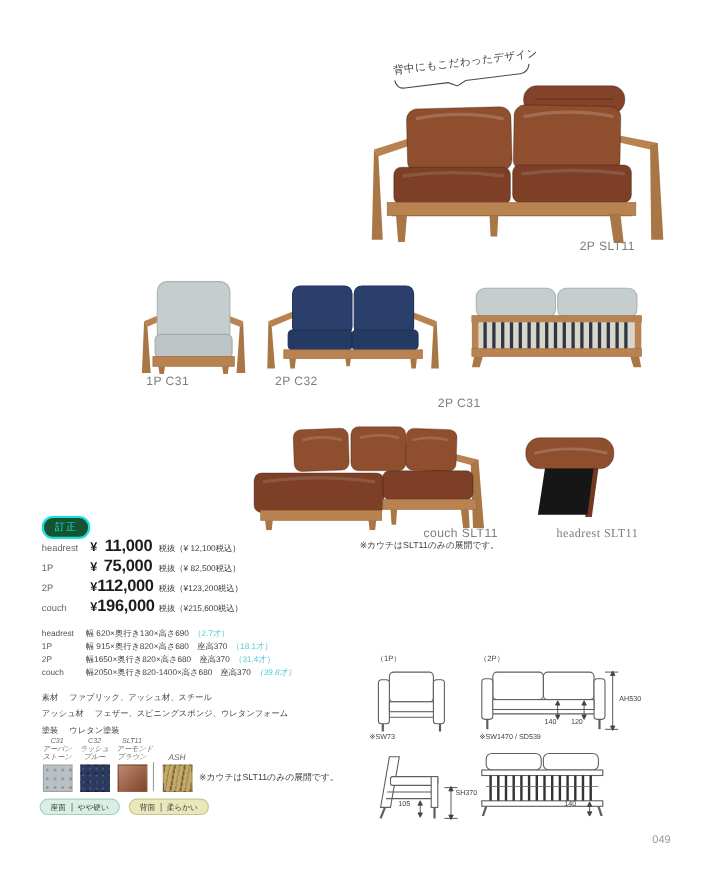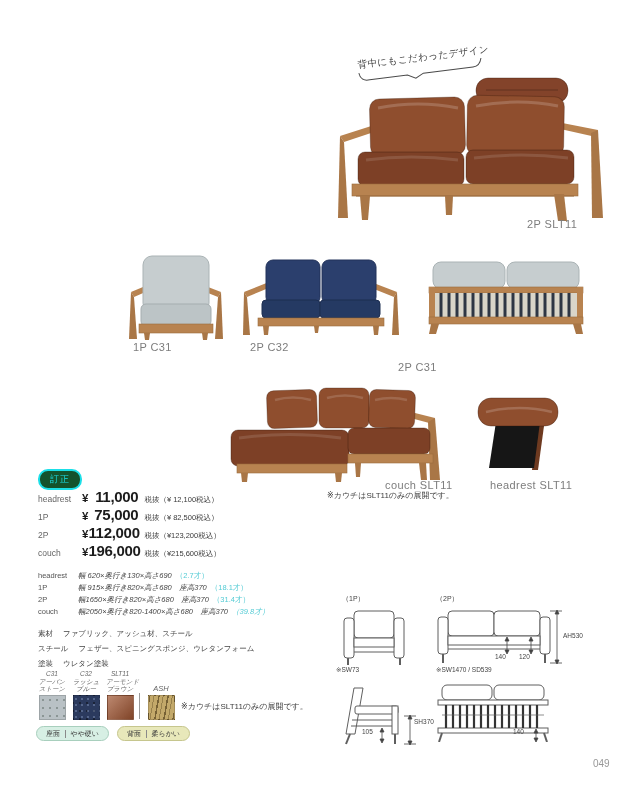--- a/index.html
+++ b/index.html
@@ -19,21 +19,21 @@
          letter-spacing:1px;background:#14532d;margin-top:13px;}
   
   .price-row{position:absolute;left:38px;width:280px;display:flex;align-items:baseline;white-space:nowrap;}
   .p-item{display:inline-block;width:44px;font-size:8.5px;color:#666;}
   .p-cur{font-size:11.5px;font-weight:bold;color:#1c1c1c;}
   .p-amt{display:inline-block;width:50px;text-align:right;font-size:15px;font-weight:bold;color:#1c1c1c;letter-spacing:-.3px;}
   .p-note{font-size:7.5px;color:#3a3a3a;margin-left:6px;}
   
   .dim-row{position:absolute;left:38px;width:300px;display:flex;align-items:baseline;white-space:nowrap;}
   .d-item{display:inline-block;width:40px;font-size:7.5px;color:#555;}
-  .d-size{font-size:7.5px;color:#444;font-style:italic;}
+  .d-size{font-size:7.5px;color:#444;}
   .d-vol{font-size:7.5px;margin-left:4px;}
   
   .spec-row{position:absolute;left:38px;white-space:nowrap;font-size:7.5px;color:#444;text-align:center;}
   .spec-label{margin-right:10px;}
   
   .sw{position:absolute;width:28px;text-align:center;font-style:italic;}
   .sw-code{font-size:6.5px;color:#666;line-height:7.5px;}
   .sw-name{font-size:6.5px;color:#666;line-height:7.5px;white-space:nowrap;}
   .sw-chip{width:27px;height:25px;margin:2px auto 0;border:1px solid rgba(0,0,0,.15);box-sizing:border-box;}
   .sw-ash .sw-code{margin-top:15px;font-size:7.5px;}
@@ -169,21 +169,21 @@
   </svg>
   <span class="img-label" style="left:385px;top:479px;">couch SLT11</span>
   <span class="note-text" style="left:327px;top:490px;">※カウチはSLT11のみの展開です。</span>
 
   <svg class="abs" style="left:476px;top:392px;" width="84" height="80" viewBox="0 0 84 80">
     <polygon points="62,32 68,34 62,78 56,78" fill="#6e3a20"></polygon>
     <polygon points="20,30 64,30 58,76 13,76" fill="#161616"></polygon>
     <rect x="2" y="6" width="80" height="28" rx="13" fill="#8f4e2e" stroke="rgba(50,20,8,.35)"></rect>
     <path d="M10,20 q34,-8 66,0" stroke="rgba(255,255,255,.18)" fill="none" stroke-width="2.5"></path>
   </svg>
-  <span class="img-label" style="left:490px;top:479px;">headrest SLT11</span>
+  <span class="img-label" style="left:506px;top:479px;font-family:Liberation Serif, serif;">headrest SLT11</span>
 
   <div class="badge" style="border-color: rgb(27, 223, 232); color: rgb(27, 223, 232);">訂正</div>
 
   <div class="price-row" style="top:488px;">
     <span class="p-item">headrest</span>
     <span class="p-cur">¥</span>
     <span class="p-amt">11,000</span>
     <span class="p-note">税抜（¥ 12,100税込）</span>
   </div>
   <div class="price-row" style="top:506px;">
@@ -223,21 +223,21 @@
   <div class="dim-row" style="top:607px;">
     <span class="d-item">couch</span>
     <span class="d-size">幅2050×奥行き820-1400×高さ680　座高370</span>
     <span class="d-vol vol-c" style="color: rgb(83, 203, 212); font-style: italic;">（39.8才）</span>
   </div>
 
   <div class="spec-row" style="top:629px;">
     <span class="spec-label">素材</span><span>ファブリック、アッシュ材、スチール</span>
   </div>
   <div class="spec-row" style="top:644px;">
-    <span class="spec-label">スチール</span><span>フェザー、スピニングスポンジ、ウレタンフォーム</span>
+    <span class="spec-label">アッシュ材</span><span>フェザー、スピニングスポンジ、ウレタンフォーム</span>
   </div>
   <div class="spec-row" style="top:659px;">
     <span class="spec-label">塗装</span><span>ウレタン塗装</span>
   </div>
 
   <div class="sw" style="left:38px;top:670px;">
     <div class="sw-code">C31</div>
     <div class="sw-name">アーバン</div>
     <div class="sw-name">ストーン</div>
     <div class="sw-chip tex-speckle" style="background-color: rgb(185, 193, 197);"></div>

